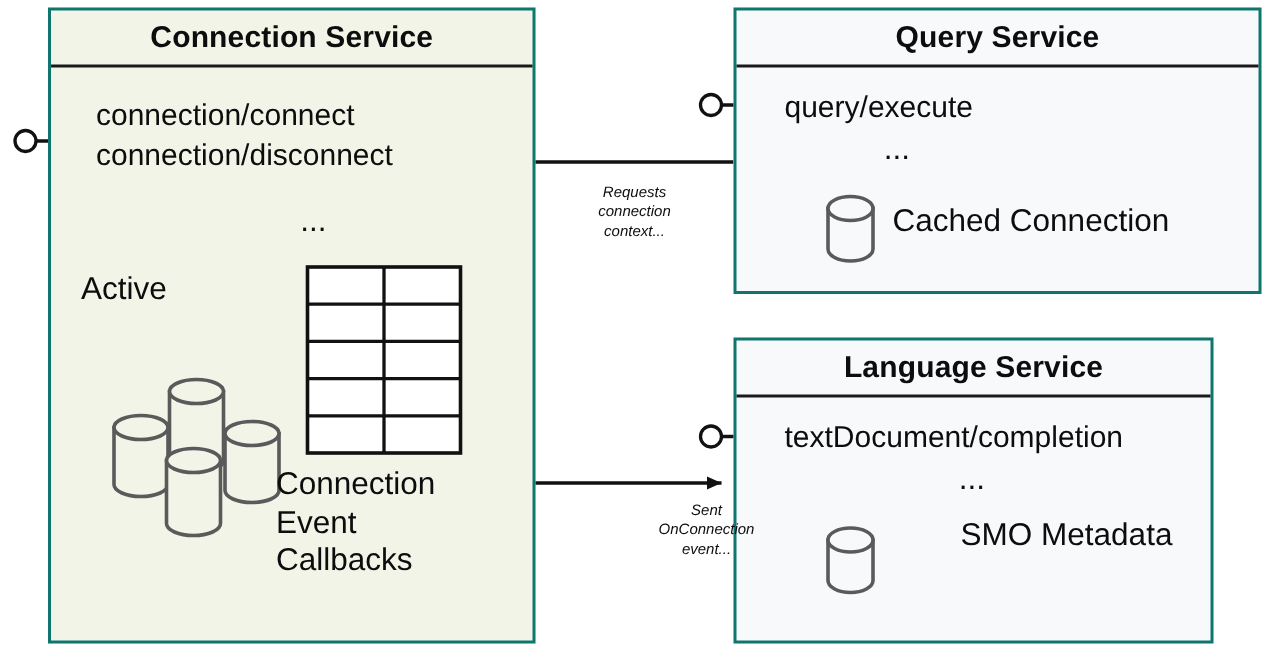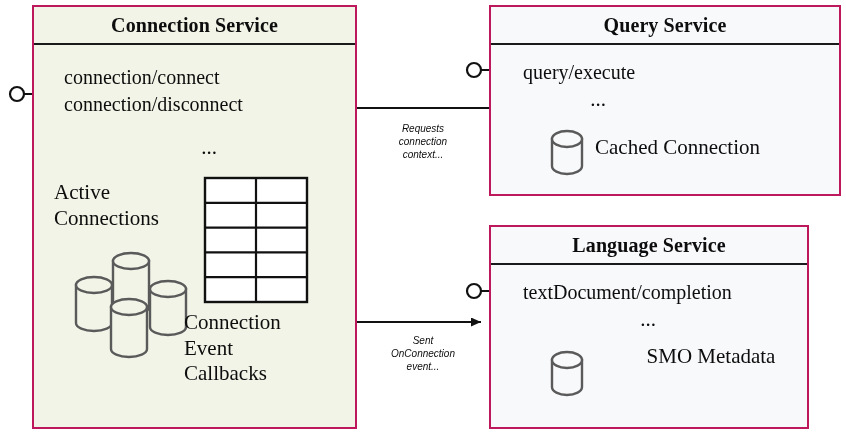--- a/index.html
+++ b/index.html
@@ -20,22 +20,21 @@
     left: 0;
     top: 0;
     width: 846px;
     height: 436px;
   }
 
   
   .box {
     position: absolute;
     box-sizing: border-box;
-    border: 2px solid #be185d;
-    font-family: Liberation Serif, serif;
+    border: 2px solid #0f766e;
   }
   .box-conn {
     left: 32px;
     top: 5px;
     width: 325px;
     height: 424px;
     background: #f1f4e7;
   }
   .box-query {
     left: 489px;
@@ -167,21 +166,20 @@
     <div class="box-body">
 
       <div class="op-list" style="left:30px; top:19px; width:290px;">
         <div class="op-line">connection/connect</div>
         <div class="op-line">connection/disconnect</div>
       </div>
       <div class="ellipsis" style="position:absolute; left:30px; top:92px; width:290px;">...</div>
 
       <div class="caption" style="left:20px; top:135px; width:164px;">
         <div>Active</div>
-        <div>Connections</div>
       </div>
 
       <svg style="position:absolute; left:22px; top:200px; width:160px; height:120px;" viewBox="0 0 160 120" xmlns="http://www.w3.org/2000/svg">
         <g fill="#f1f4e7" stroke="#5a5a5a" stroke-width="2.4">
 
           <g>
             <path d="M57,16 L57,62 A18,8 0 0 0 93,62 L93,16 z"></path>
             <ellipse cx="75" cy="16" rx="18" ry="8"></ellipse>
           </g>
 
@@ -261,17 +259,17 @@
         <div>SMO Metadata</div>
       </div>
 
     </div>
   </div>
 
   <div class="flow-label" style="left:357px; top:122px; width:132px;">Requests
 connection
 context...</div>
 
-  <div class="flow-label" style="left:357px; top:334px; width:132px;">Sent
+  <div class="flow-label" style="left:357px; top:334px; width:132px;padding-left:48px;">Sent
 OnConnection
 event...</div>
 
 </div>
 
 </body></html>

